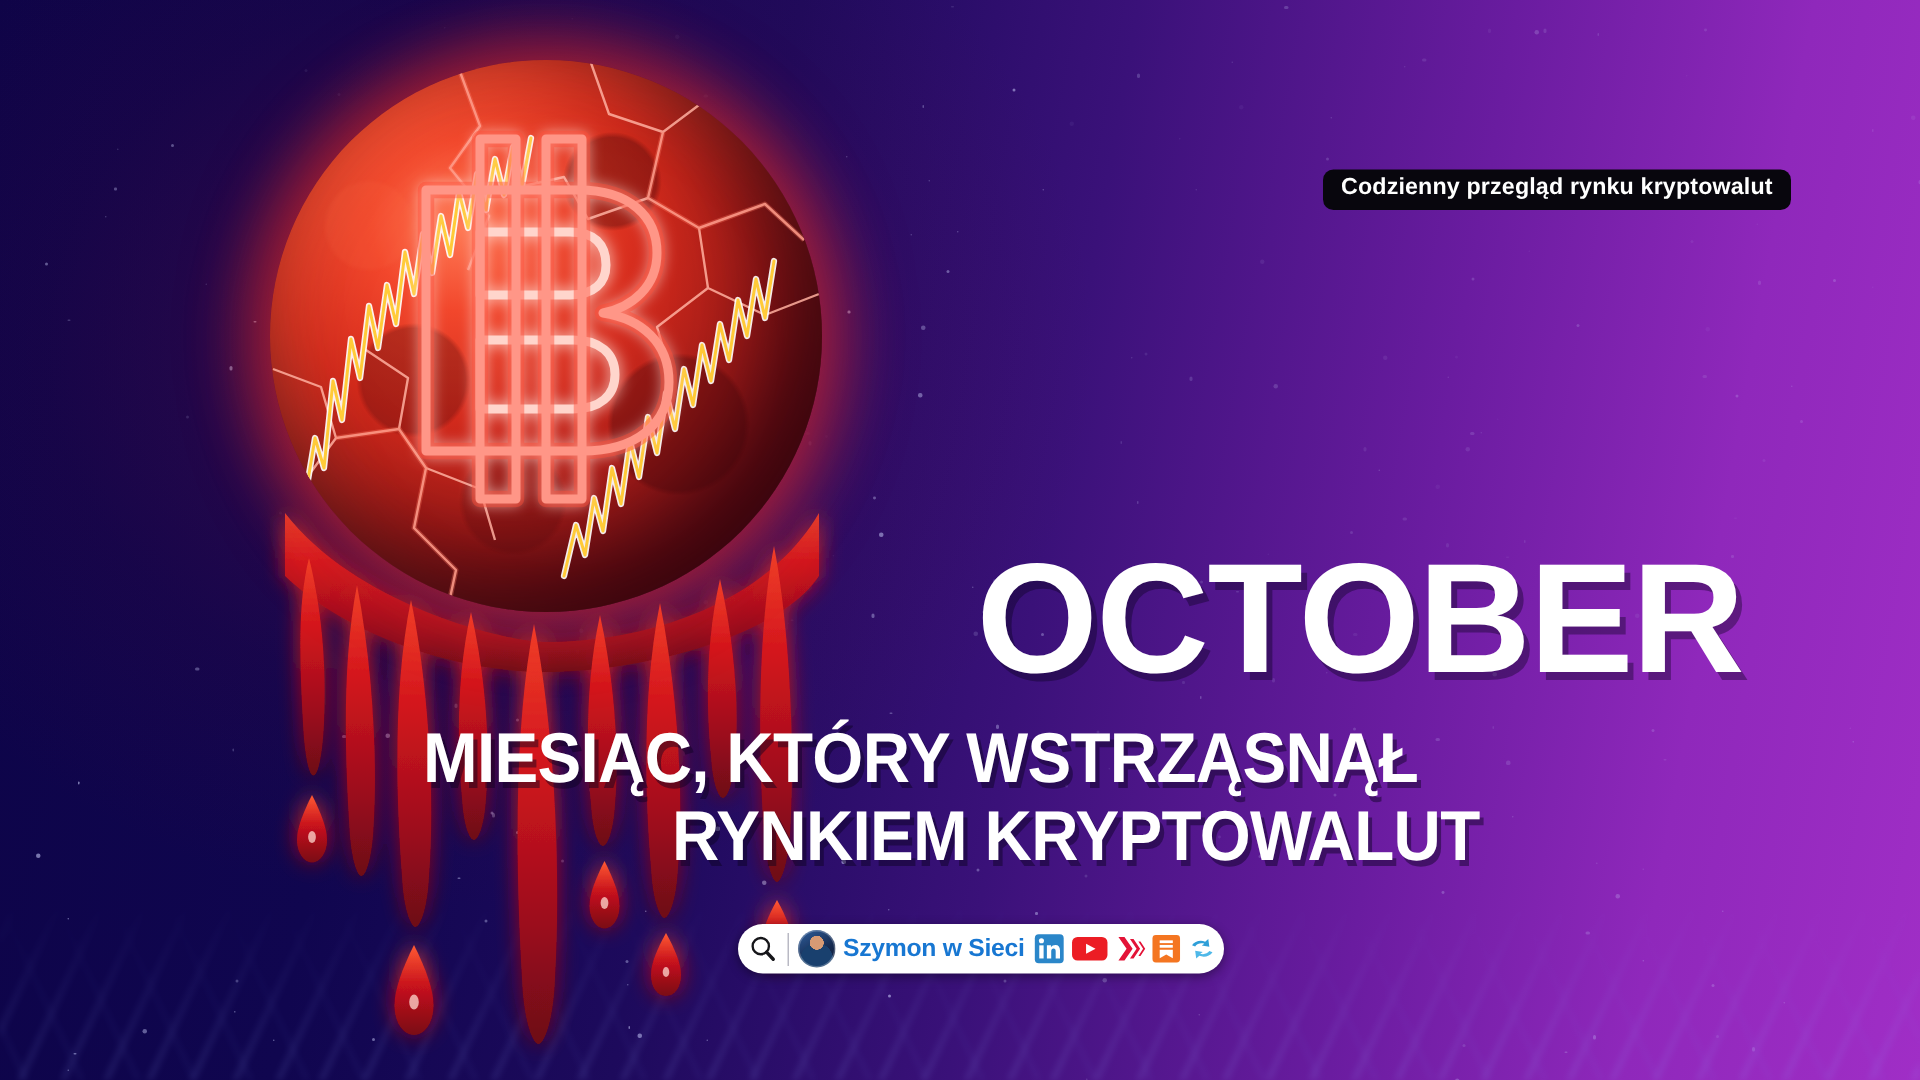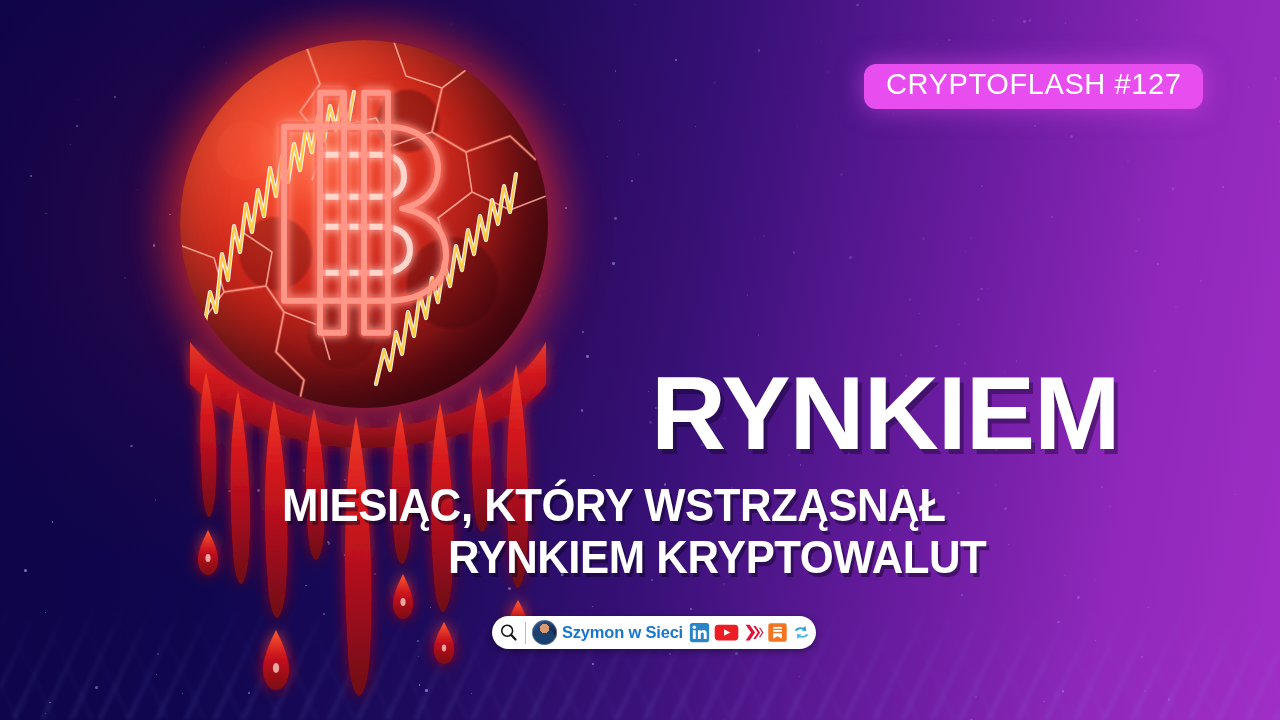--- a/index.html
+++ b/index.html
@@ -501,25 +501,25 @@
             <path d="M140,60 L164,60 L164,300 L140,300 Z"></path>
             <path d="M184,60 L208,60 L208,300 L184,300 Z"></path>
             <path d="M104,94 L206,94 C240,94 258,112 258,136 C258,158 242,172 222,176
                      C248,180 266,196 266,222 C266,250 244,268 208,268 L104,268 Z"></path>
           </g>
         </svg>
       </div>
     </div>
   </div>
 
-  <div id="badge">
-    <span>CRYPTOFLASH #127</span>
+  <div id="badge-sub">
+    <span>Codzienny przegląd rynku kryptowalut</span>
   </div>
 
-  <div id="october">RYNKIEM</div>
+  <div id="october">OCTOBER</div>
   <div class="subline" id="sub1">MIESIĄC, KTÓRY WSTRZĄSNĄŁ</div>
   <div class="subline" id="sub2">RYNKIEM KRYPTOWALUT</div>
 
   <div id="brandbar">
 
     <span class="seg">
       <svg class="magnifier" viewBox="0 0 24 24">
         <circle cx="10.5" cy="10" r="6.2" fill="none" stroke="#16161a" stroke-width="1.8"></circle>
         <line x1="14.9" y1="14.6" x2="20" y2="20" stroke="#16161a" stroke-width="2.6" stroke-linecap="round"></line>
       </svg>

